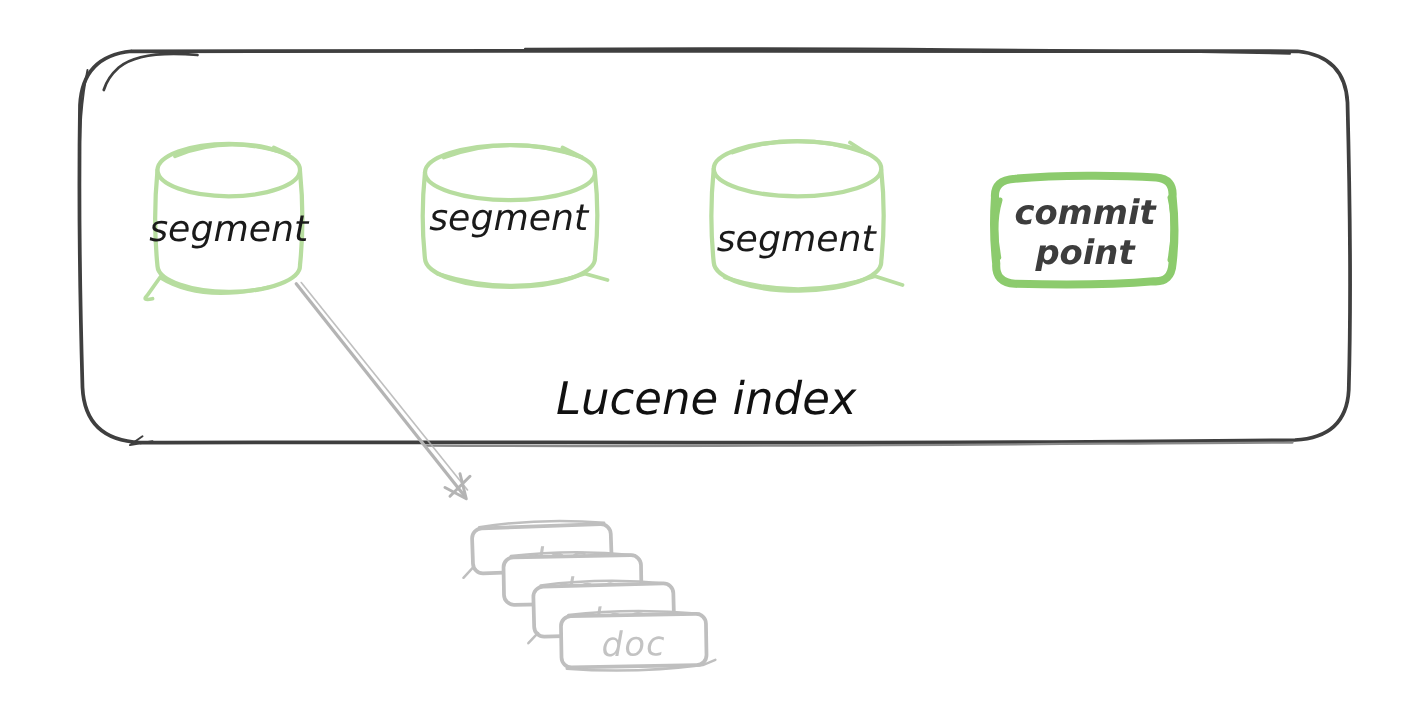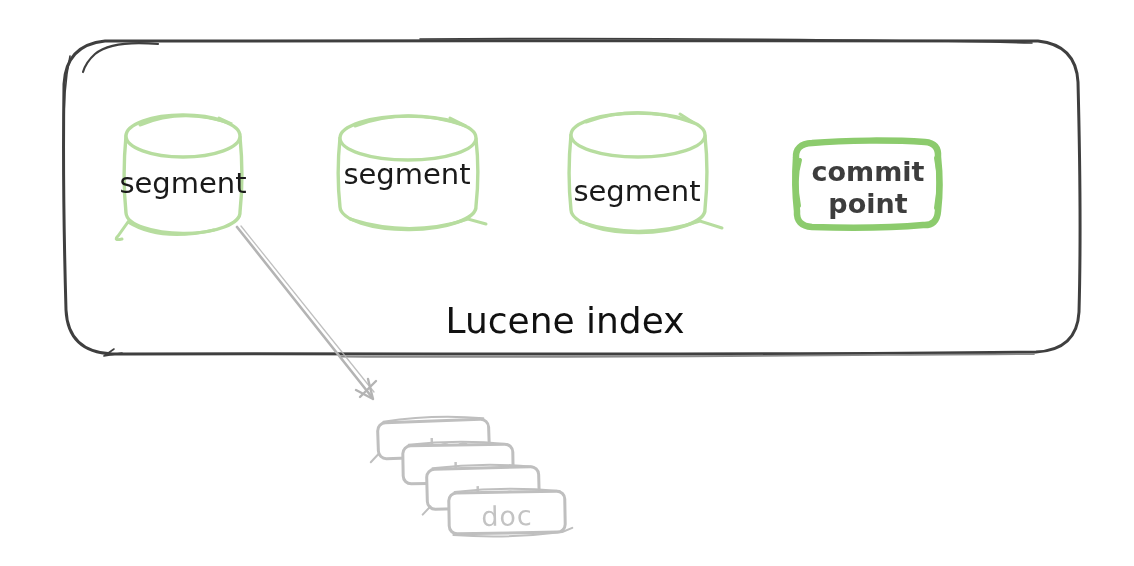--- a/index.html
+++ b/index.html
@@ -7,20 +7,21 @@
     padding: 0;
     background: #ffffff;
     font-family: "DejaVu Sans", sans-serif;
   }
   .canvas {
     position: relative;
     width: 1134px;
     height: 566px;
     background: #ffffff;
     overflow: hidden;
+    font-style: italic;
   }
   svg { display: block; }
   text {
     font-family: "DejaVu Sans", sans-serif;
     user-select: none;
   }
   .seg-label   { font-size: 29px; fill: #1a1a1a; }
   .main-label  { font-size: 36px; fill: #111111; }
   .commit-label{ font-size: 27px; font-weight: 600; fill: #3d3d3d; }
   .doc-label   { font-size: 27px; fill: #c3c3c3; letter-spacing: 1px; }

